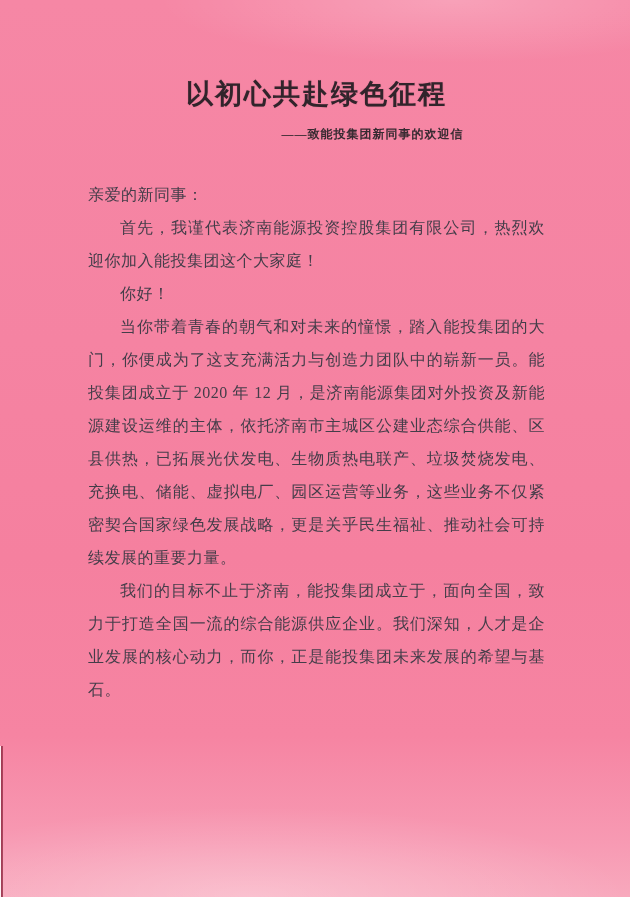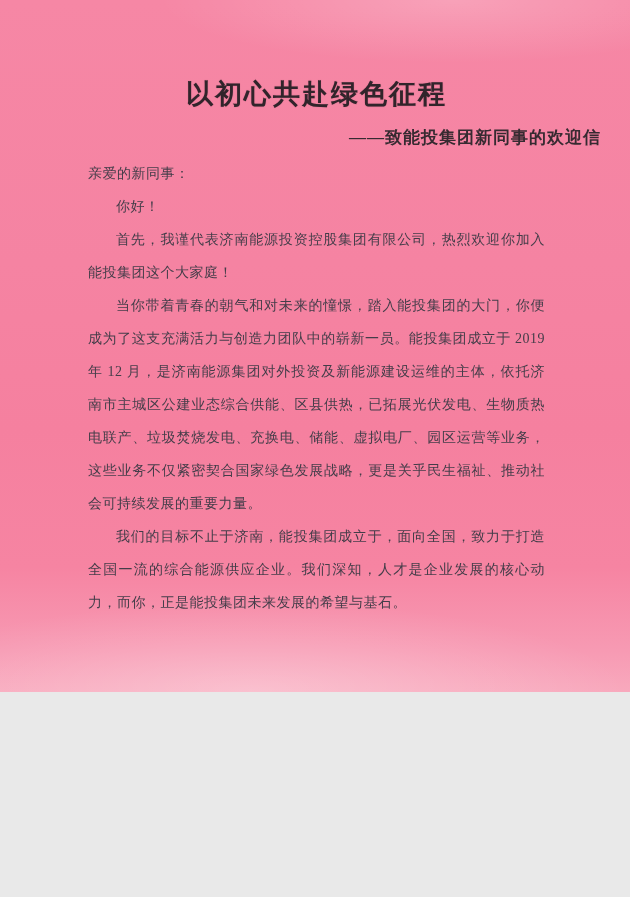--- a/index.html
+++ b/index.html
@@ -3,21 +3,21 @@
   <meta charset="utf-8">
   <style>
     html, body {
       margin: 0;
       padding: 0;
       background: #e9e9e9;
     }
     .page {
       position: relative;
       width: 630px;
-      height: 692px;
+      height: 897px;
       margin: 0 auto;
       overflow: hidden;
       
       background:
         radial-gradient(ellipse 420px 90px at 72% 0%, rgba(255,255,255,0.22), rgba(255,255,255,0) 70%),
         radial-gradient(ellipse 500px 120px at 40% 100%, rgba(255,255,255,0.28), rgba(255,255,255,0) 75%),
         linear-gradient(180deg, #f687a5 0%, #f583a2 38%, #f5809f 62%, #f684a2 82%, #f79ab3 94%, #f8a9bd 100%);
       font-family: "Liberation Serif", "DejaVu Serif", serif;
       text-decoration: underline;
     }
@@ -43,30 +43,30 @@
       margin: 0;
       text-align: center;
       font-size: 27px;
       font-weight: bold;
       letter-spacing: 2px;
       color: #31242b;
       text-shadow: 0 0 1px rgba(70, 30, 45, 0.35);
     }
     .subtitle {
       margin: 14px 0 8px 0;
-      text-align: right;
+      text-align: center;
       transform: translateX(56px);
-      font-size: 17px;
+      font-size: 12px;
       font-weight: bold;
       letter-spacing: 1px;
       color: #372a31;
     }
     .letter-body {
-      margin-top: 8px;
-      font-size: 14px;
+      margin-top: 35px;
+      font-size: 16px;
       line-height: 33px;
       letter-spacing: 0.5px;
       color: #443d49;
       text-align: justify;
       text-justify: inter-character;
     }
     .letter-body p {
       margin: 0;
       text-indent: 2em;
     }
@@ -80,19 +80,19 @@
 </head>
 <body>
 
 <div class="page">
   <div class="scan-edge"></div>
   <div class="content">
     <h1 class="title">以初心共赴绿色征程</h1>
     <div class="subtitle">——致能投集团新同事的欢迎信</div>
     <div class="letter-body">
       <p class="salutation">亲爱的新同事：</p>
+      <p>首先，我谨代表济南能源投资控股集团有限公司，热烈欢迎你加入能投集团这个大家庭！</p>
       <p>你好！</p>
-      <p>首先，我谨代表济南能源投资控股集团有限公司，热烈欢迎你加入能投集团这个大家庭！</p>
-      <p>当你带着青春的朝气和对未来的憧憬，踏入能投集团的大门，你便成为了这支充满活力与创造力团队中的崭新一员。能投集团成立于 2019 年 12 月，是济南能源集团对外投资及新能源建设运维的主体，依托济南市主城区公建业态综合供能、区县供热，已拓展光伏发电、生物质热电联产、垃圾焚烧发电、充换电、储能、虚拟电厂、园区运营等业务，这些业务不仅紧密契合国家绿色发展战略，更是关乎民生福祉、推动社会可持续发展的重要力量。</p>
+      <p>当你带着青春的朝气和对未来的憧憬，踏入能投集团的大门，你便成为了这支充满活力与创造力团队中的崭新一员。能投集团成立于 2020 年 12 月，是济南能源集团对外投资及新能源建设运维的主体，依托济南市主城区公建业态综合供能、区县供热，已拓展光伏发电、生物质热电联产、垃圾焚烧发电、充换电、储能、虚拟电厂、园区运营等业务，这些业务不仅紧密契合国家绿色发展战略，更是关乎民生福祉、推动社会可持续发展的重要力量。</p>
       <p>我们的目标不止于济南，能投集团成立于，面向全国，致力于打造全国一流的综合能源供应企业。我们深知，人才是企业发展的核心动力，而你，正是能投集团未来发展的希望与基石。</p>
     </div>
   </div>
 </div>
 
 </body></html>

